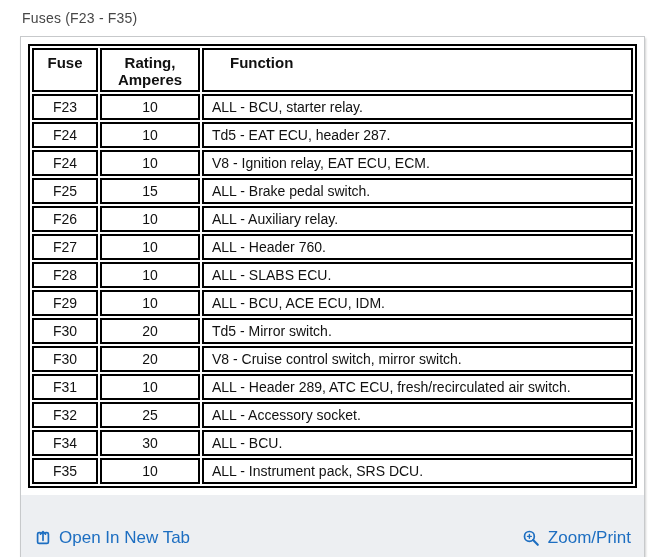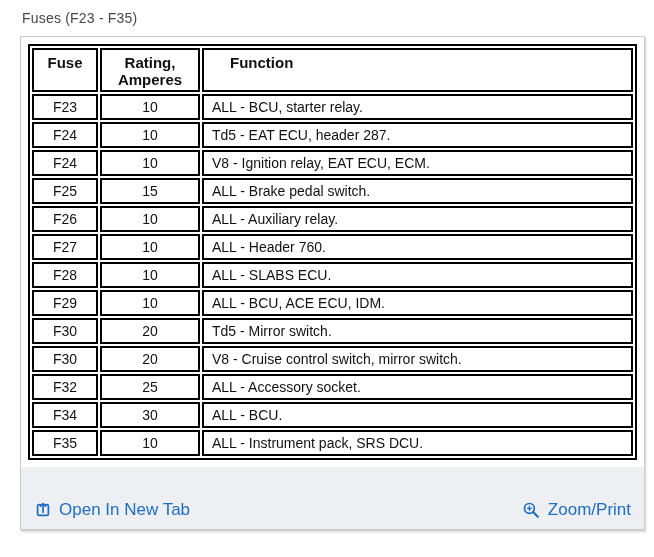--- a/index.html
+++ b/index.html
@@ -166,20 +166,25 @@
             <td class="rating">20</td>
             <td class="function">Td5 - Mirror switch.</td>
           </tr>
 
           <tr>
             <td class="fuse">F30</td>
             <td class="rating">20</td>
             <td class="function">V8 - Cruise control switch, mirror switch.</td>
           </tr>
 
+          <tr>
+            <td class="fuse">F31</td>
+            <td class="rating">10</td>
+            <td class="function">ALL - Header 289, ATC ECU, fresh/recirculated air switch.</td>
+          </tr>
 
           <tr>
             <td class="fuse">F32</td>
             <td class="rating">25</td>
             <td class="function">ALL - Accessory socket.</td>
           </tr>
 
 
           <tr>
             <td class="fuse">F34</td>

